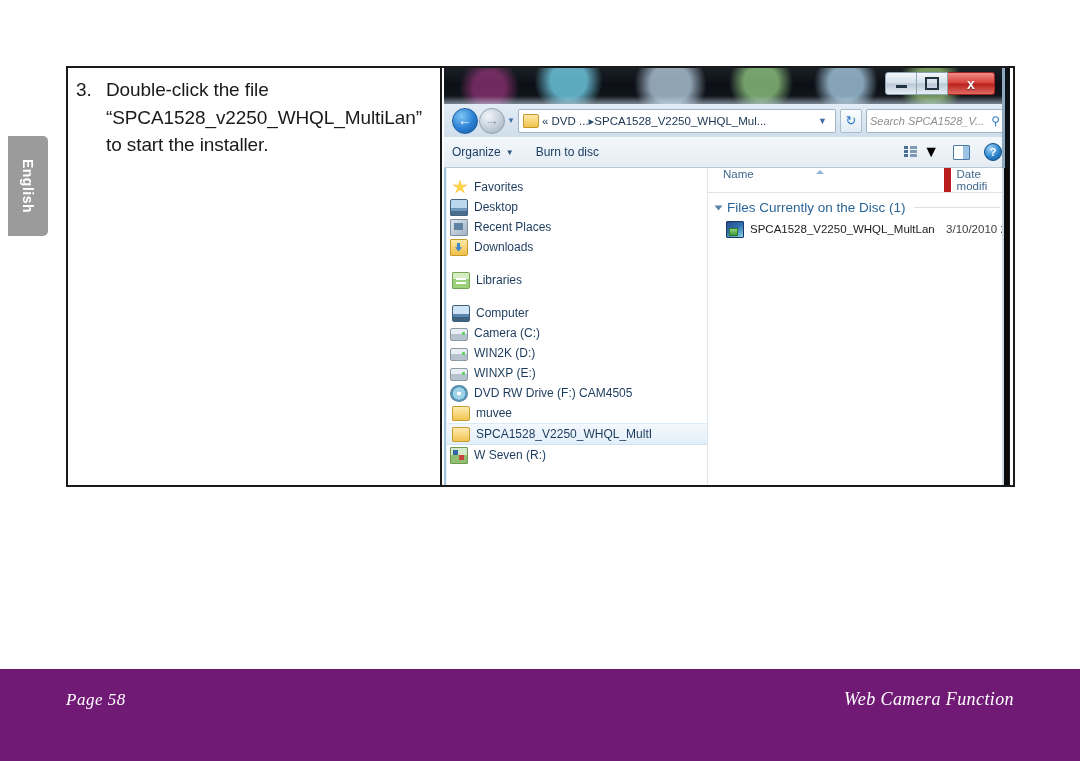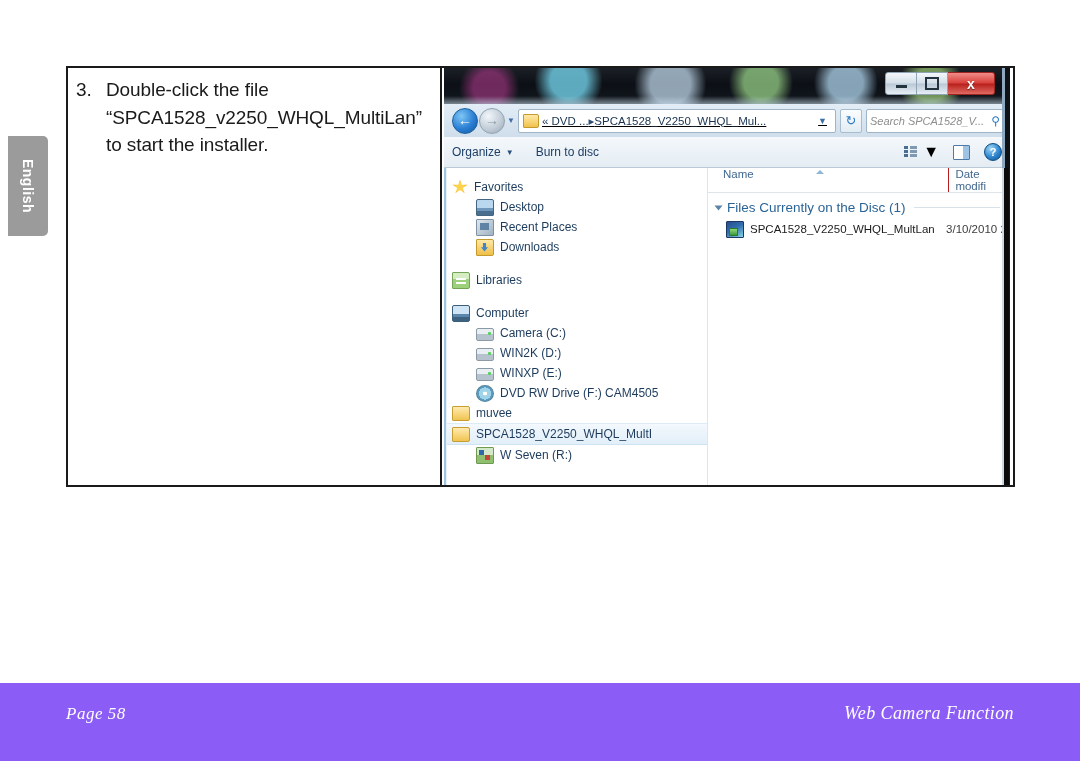--- a/index.html
+++ b/index.html
@@ -160,21 +160,20 @@
   #breadcrumb {
     flex: 1;
     height: 22px;
     background: #ffffff;
     border: 1px solid #9fb4c6;
     border-radius: 2px;
     display: flex; align-items: center;
     padding: 0 3px;
     margin-right: 4px;
     min-width: 0;
-    text-decoration: underline;
   }
   .bc-folder {
     width: 14px; height: 12px;
     background: linear-gradient(180deg,#ffe9a8,#f0c24c);
     border: 1px solid #c49a2e;
     border-radius: 1px 2px 2px 1px;
     flex: none; margin: 0 3px 0 1px;
   }
   .bc-txt { font-size: 11.5px; color: #18324f; white-space: nowrap; overflow:hidden; flex:1;}
   .bc-sep { color: #2c4e73; }
@@ -249,21 +248,21 @@
     flex: none;
   }
   .nav-row {
     display:flex; align-items:center;
     height: 20px;
     padding-left: 8px;
     font-size: 12px;
     color: #1c3b5c;
     white-space: nowrap;
   }
-  .nav-row.indent1 { padding-left: 32px; }
+  .nav-row.indent1 { padding-left: 6px; }
   .nav-row.indent2 { }
   .nav-row.selected { background: linear-gradient(180deg,#f3f9fd,#e2eff9); border-top:1px solid #dcecf7; border-bottom:1px solid #cfe4f3;}
   .nav-gap { height: 13px; }
   .nico { width: 16px; height: 15px; margin-right: 6px; flex:none; position:relative;}
 
   .ic-star {
     background: radial-gradient(circle at 50% 50%, #ffd24d 0 40%, #f0a81e 75%, #d08a10 100%);
     clip-path: polygon(50% 0%,61% 35%,98% 35%,68% 57%,79% 91%,50% 70%,21% 91%,32% 57%,2% 35%,39% 35%);
   }
   .ic-desktop { background: linear-gradient(180deg,#b9d8ef 0 55%, #6f97bb 56% 72%, #4a6e8e 73% 100%); border-radius:2px 2px 1px 1px; border:1px solid #44657f;}
@@ -289,21 +288,21 @@
   }
   #col-header {
     height: 24px;
     border-bottom: 1px solid #dde4ea;
     display:flex; align-items:flex-start;
     font-size: 11.5px;
     color: #41688f;
     position: relative;
   }
   .col-name { padding-left: 15px; width: 240px; position:relative;}
-  .col-date { padding-left: 6px; border-left:1px solid #b91c1c; height:100%; display:flex; align-items:center;}
+  .col-date { padding-left: 6px; border-left:7px solid #b91c1c; height:100%; display:flex; align-items:center;}
   .sort-caret {
     position:absolute; left: 108px; top: 2px;
     width:0;height:0;border-left:4px solid transparent;border-right:4px solid transparent;border-bottom:4px solid #8fb6d6;
   }
   #group-row {
     display:flex; align-items:center;
     padding: 7px 0 4px 8px;
     font-size: 13.5px;
     color: #2a6496;
   }
@@ -343,22 +342,22 @@
   }
   #left-edge {
     position:absolute; left:0; top:100px; width:3px; height:318px;
     background: linear-gradient(90deg, #9fc6e0 0 2px, #e7f0f6 2px 3px);
   }
 
   
   #footer {
     position:absolute;
     left:0; bottom:0;
-    width: 1080px; height: 78px;
-    background: #8b5cf6;
+    width: 1080px; height: 92px;
+    background: #701a75;
   }
   #footer .pg {
     position:absolute; left: 66px; top: 21px;
     color: #ffffff; font-size: 17px; font-style: italic;
     font-family: "Liberation Serif", serif;
     letter-spacing: 0.5px;
   }
   #footer .sec {
     position:absolute; right: 66px; top: 20px;
     color: #ffffff; font-size: 18px; font-style: italic;

